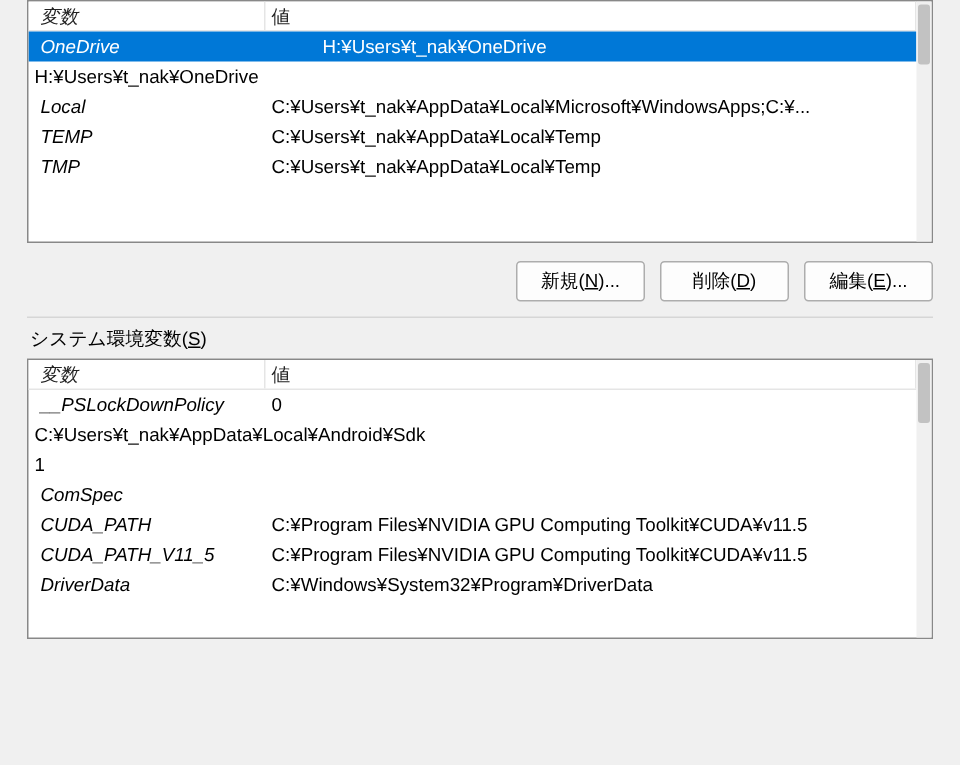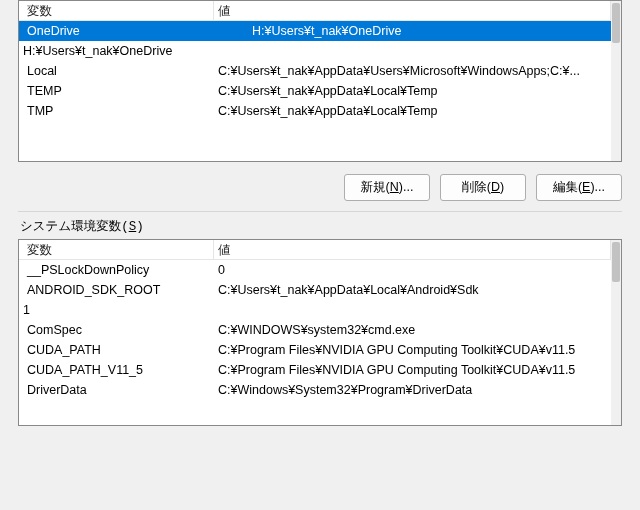--- a/index.html
+++ b/index.html
@@ -14,21 +14,20 @@
     overflow: hidden;
     padding: 0 4px;
   }
   .panel {
     background: #f0f0f0;
     padding: 0 14px 0 14px;
   }
   .section-label {
     padding: 6px 0 4px 2px;
     font-size: 12.5px;
-    font-family: Liberation Mono, monospace;
   }
   .section-label u { text-decoration: underline; }
   .listbox {
     background: #fff;
     border: 1px solid #888;
     position: relative;
   }
   .user-box { height: 162px; }
   .sys-box  { height: 187px; }
 
@@ -42,24 +41,25 @@
     height: 20px;
     line-height: 20px;
     white-space: nowrap;
   }
   .header-row {
     background: #fff;
     border-bottom: 1px solid #e5e5e5;
     color: #222;
   }
   .col-name {
-    width: 195px;
+    width: 158px;
     padding-left: 8px;
     overflow: hidden;
     text-overflow: ellipsis;
+    font-style: italic;
   }
   .col-val {
     flex: 1;
     padding-left: 4px;
     overflow: hidden;
     text-overflow: ellipsis;
   }
   .header-row .col-name,
   .header-row .col-val {
     border-right: 1px solid #e5e5e5;
@@ -124,21 +124,21 @@
       <div id="user-rows">
           <div class="row sel">
             <div class="col-name">OneDrive</div>
             <div class="col-val">H:¥Users¥t_nak¥OneDrive</div>
           </div>
           <div class="row">
             <div class="col-val">H:¥Users¥t_nak¥OneDrive</div>
           </div>
           <div class="row">
             <div class="col-name">Local</div>
-            <div class="col-val">C:¥Users¥t_nak¥AppData¥Users¥Microsoft¥WindowsApps;C:¥...</div>
+            <div class="col-val">C:¥Users¥t_nak¥AppData¥Local¥Microsoft¥WindowsApps;C:¥...</div>
           </div>
           <div class="row">
             <div class="col-name">TEMP</div>
             <div class="col-val">C:¥Users¥t_nak¥AppData¥Local¥Temp</div>
           </div>
           <div class="row">
             <div class="col-name">TMP</div>
             <div class="col-val">C:¥Users¥t_nak¥AppData¥Local¥Temp</div>
           </div>
         </div>
@@ -171,29 +171,27 @@
       <div class="row header-row">
         <div class="col-name">変数</div>
         <div class="col-val">値</div>
       </div>
       <div id="sys-rows">
           <div class="row">
             <div class="col-name">__PSLockDownPolicy</div>
             <div class="col-val">0</div>
           </div>
           <div class="row">
-            <div class="col-name">ANDROID_SDK_ROOT</div>
             <div class="col-val">C:¥Users¥t_nak¥AppData¥Local¥Android¥Sdk</div>
           </div>
           <div class="row">
             <div class="col-val">1</div>
           </div>
           <div class="row">
             <div class="col-name">ComSpec</div>
-            <div class="col-val">C:¥WINDOWS¥system32¥cmd.exe</div>
           </div>
           <div class="row">
             <div class="col-name">CUDA_PATH</div>
             <div class="col-val">C:¥Program Files¥NVIDIA GPU Computing Toolkit¥CUDA¥v11.5</div>
           </div>
           <div class="row">
             <div class="col-name">CUDA_PATH_V11_5</div>
             <div class="col-val">C:¥Program Files¥NVIDIA GPU Computing Toolkit¥CUDA¥v11.5</div>
           </div>
           <div class="row">

